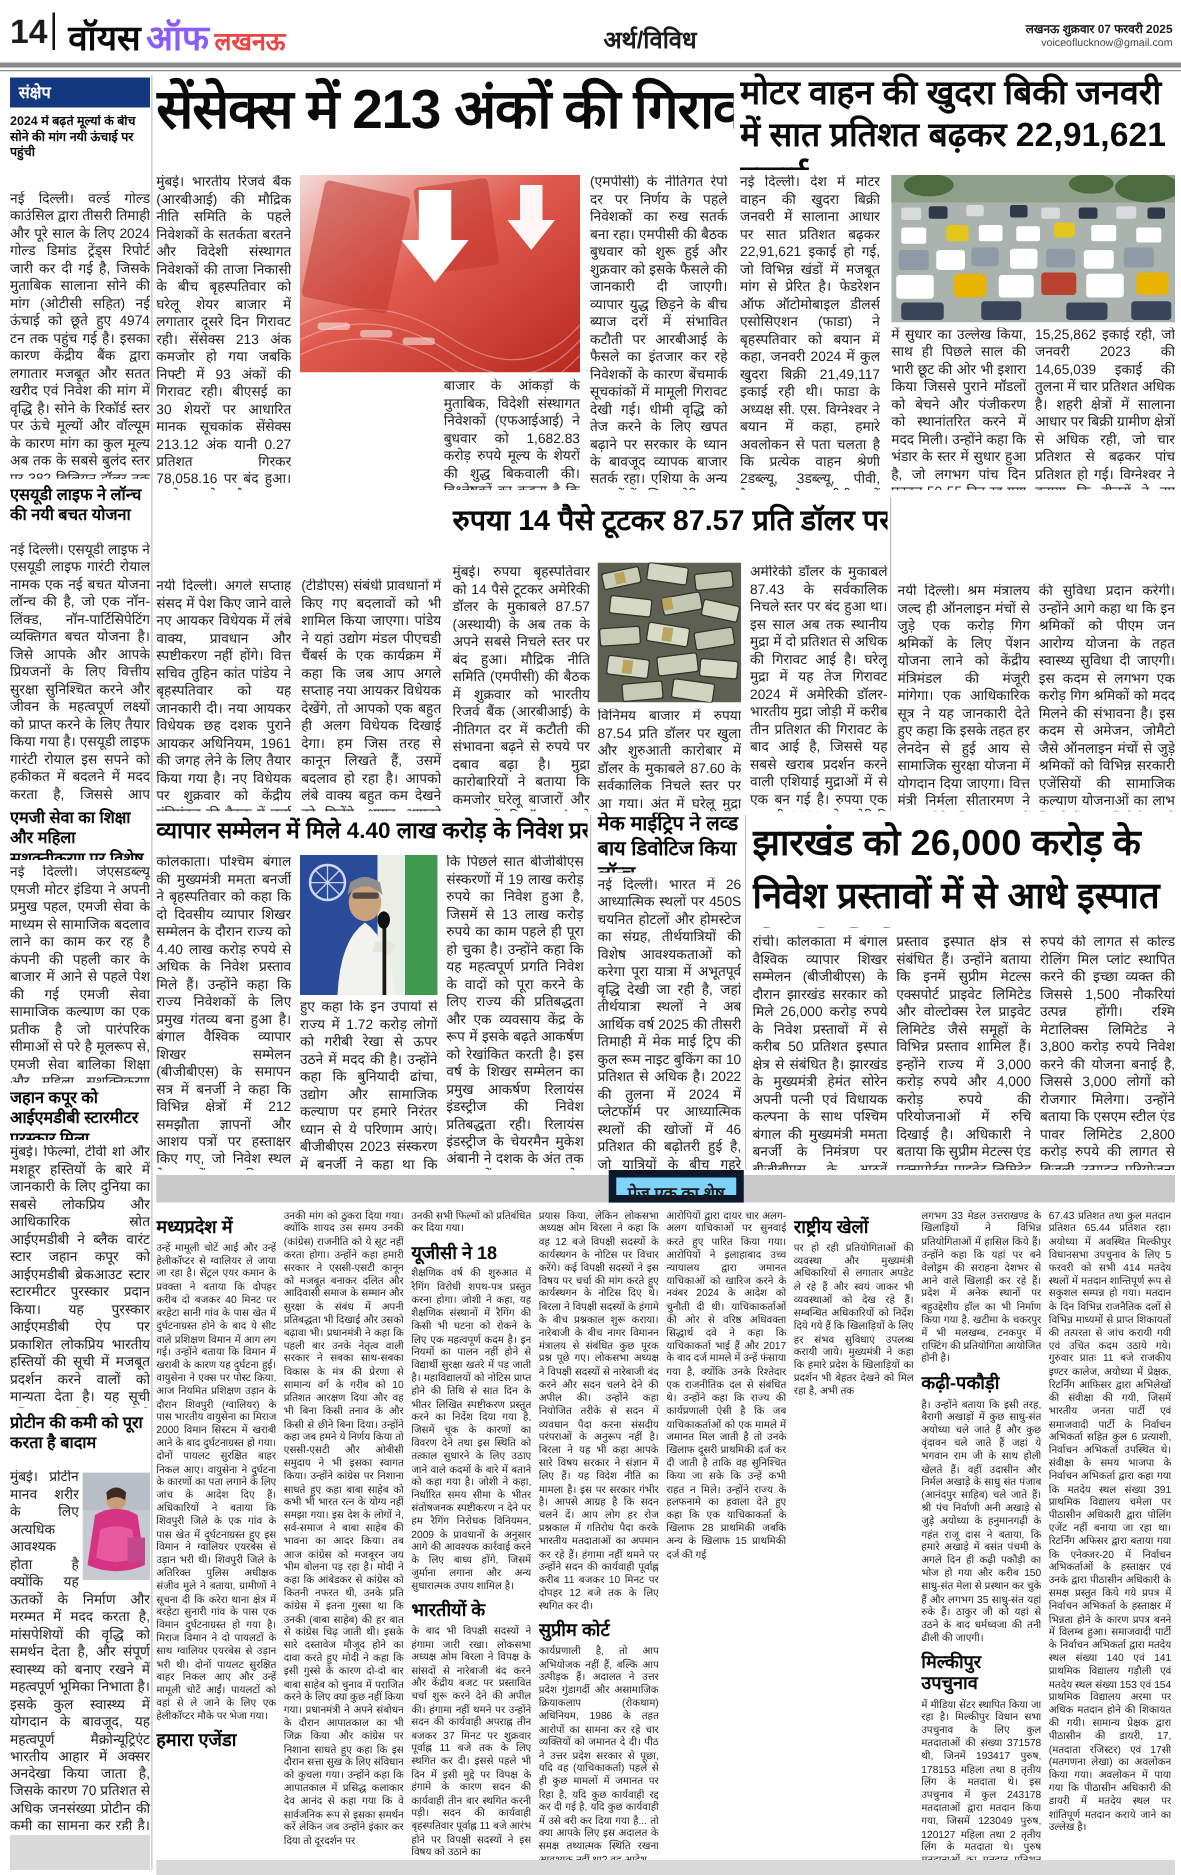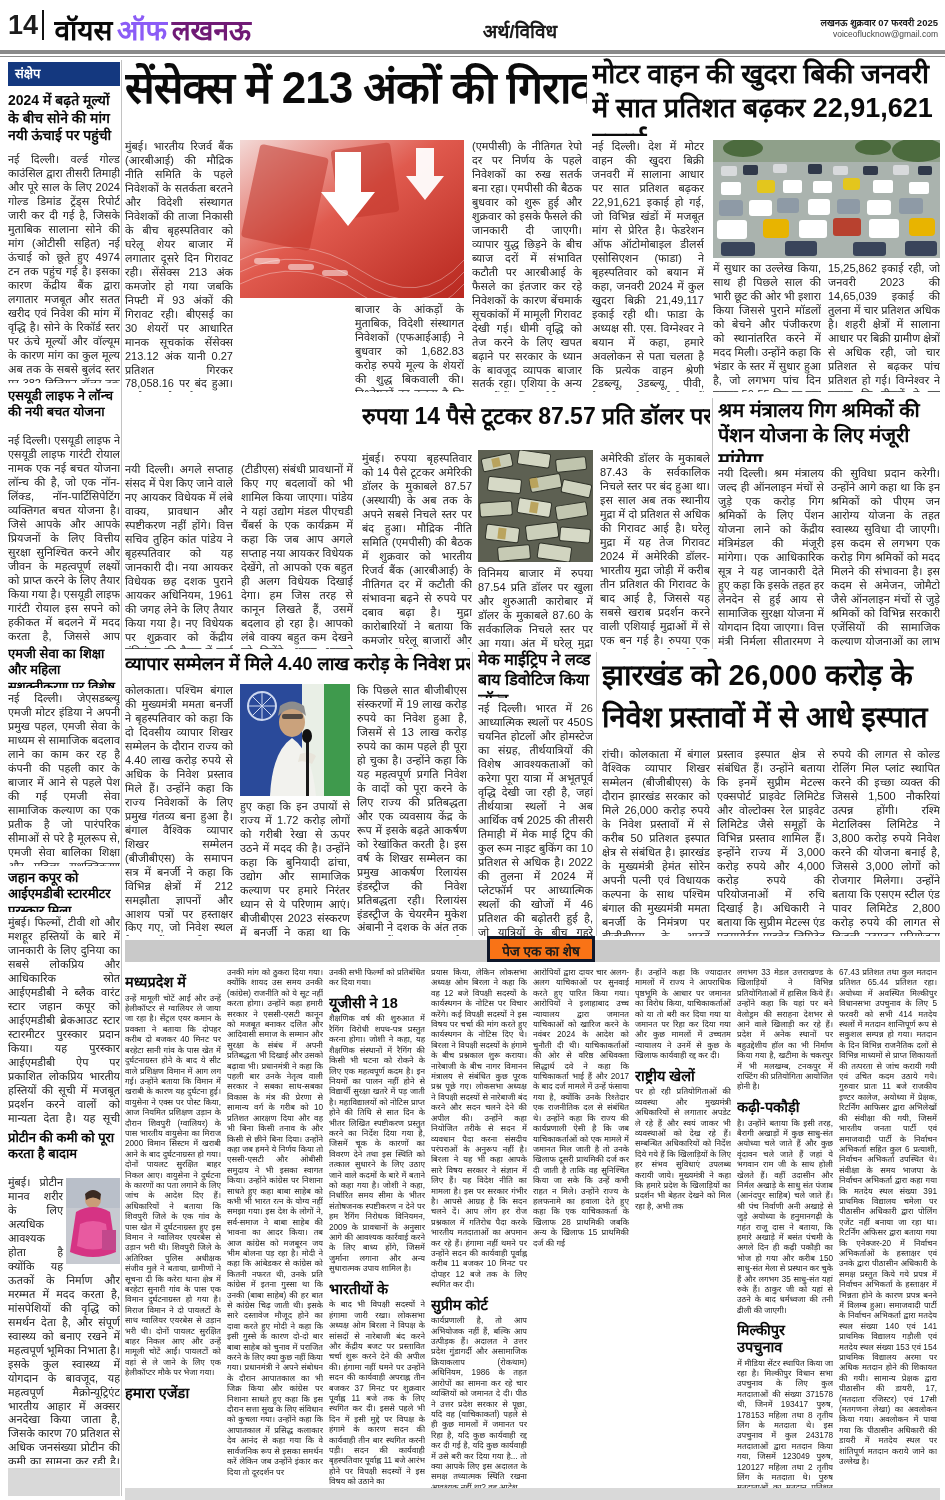--- a/index.html
+++ b/index.html
@@ -18,34 +18,34 @@
 </style>
 </head>
 <body>
 
 <div id="page">
 
   <div class="abs" style="left:8px;top:10px;width:930px;height:40px;">
     <span style="font-size:27px;font-weight:bold;border-right:2px solid #111;padding-right:4px;vertical-align:top;">14</span>
     <span style="font-size:28px;font-weight:bold;color:#0a0a0a;margin-left:6px;">वॉयस</span>
     <span style="font-size:28px;font-weight:bold;color:#8b5cf6;">ऑफ</span>
-    <span style="font-size:28px;font-weight:bold;color:#701a75;">लखनऊ</span>
+    <span style="font-size:20px;font-weight:bold;color:#ef4444;">लखनऊ</span>
   </div>
   <div class="abs" style="left:420px;top:18px;width:200px;text-align:center;font-size:19px;font-weight:bold;">अर्थ/विविध</div>
   <div class="abs" style="left:690px;top:16px;width:248px;text-align:right;">
     <div style="font-size:9.5px;font-weight:bold;">लखनऊ शुक्रवार 07 फरवरी 2025</div>
     <div style="font-size:8.5px;color:#444;">voiceoflucknow@gmail.com</div>
   </div>
   <div class="abs rule-h" style="left:0;top:50px;width:945px;height:4px;"></div>
   <div class="abs rule-h" style="left:0;top:56px;width:945px;height:1px;"></div>
   <div class="abs rule-v" style="left:121px;top:60px;height:1436px;"></div>
 
   <div class="abs" style="left:8px;top:62px;width:112px;height:24px;background:#14387f;color:#fff;font-weight:bold;font-size:13px;line-height:24px;padding-left:7px;box-sizing:border-box;">संक्षेप</div>
 
-  <div class="abs bh" style="left:8px;top:92px;width:112px;height:58px;font-size:14px;">2024 में बढ़ते मूल्यों के बीच सोने की मांग नयी ऊंचाई पर पहुंची</div>
+  <div class="abs bh" style="left:8px;top:92px;width:112px;height:58px;font-size:10px;">2024 में बढ़ते मूल्यों के बीच सोने की मांग नयी ऊंचाई पर पहुंची</div>
   <div class="abs jt" style="left:8px;top:153px;width:112px;height:230px;">नई दिल्ली। वर्ल्ड गोल्ड काउंसिल द्वारा तीसरी तिमाही और पूरे साल के लिए 2024 गोल्ड डिमांड ट्रेंड्स रिपोर्ट जारी कर दी गई है, जिसके मुताबिक सालाना सोने की मांग (ओटीसी सहित) नई ऊंचाई को छूते हुए 4974 टन तक पहुंच गई है। इसका कारण केंद्रीय बैंक द्वारा लगातार मजबूत और सतत खरीद एवं निवेश की मांग में वृद्धि है। सोने के रिकॉर्ड स्तर पर ऊंचे मूल्यों और वॉल्यूम के कारण मांग का कुल मूल्य अब तक के सबसे बुलंद स्तर पर 382 बिलियन डॉलर तक पहुंच गया केंद्रीय बैंकों द्वारा 2024 में सोने की खरीद जारी रही, जो लगातार तीसरे साल 1000 टन से अधिक रही। चौथी तिमाही में खरीद बुलंदी को छूते हुए 333 टन तक पहुंच गई और केंद्रीय बैंकों के लिए कुल वार्षिक टोटल 1045 टन हो गया। विश्व में सोने की मांग साल-दर-साल 25 प्रतिशत बढ़कर 1180 टन हो गई।</div>
 
   <div class="abs bh" style="left:8px;top:388px;width:112px;height:42px;font-size:13px;">एसयूडी लाइफ ने लॉन्च की नयी बचत योजना</div>
   <div class="abs jt" style="left:8px;top:434px;width:112px;height:208px;">नई दिल्ली। एसयूडी लाइफ ने एसयूडी लाइफ गारंटी रोयाल नामक एक नई बचत योजना लॉन्च की है, जो एक नॉन-लिंक्ड, नॉन-पार्टिसिपेटिंग व्यक्तिगत बचत योजना है। जिसे आपके और आपके प्रियजनों के लिए वित्तीय सुरक्षा सुनिश्चित करने और जीवन के महत्वपूर्ण लक्ष्यों को प्राप्त करने के लिए तैयार किया गया है। एसयूडी लाइफ गारंटी रोयाल इस सपने को हकीकत में बदलने में मदद करता है, जिससे आप वित्तीय स्थिरता के साथ निश्चिंत होकर जीवन जी सकते हैं। एसयूडी लाइफ गारंटी रोयाल सिर्फ एक साधारण पॉलिसी नहीं, बल्कि एक सुविचारित योजना है, जो आपको अपने वित्तीय लक्ष्यों को प्राप्त करने में मदद करने के लिए गारंटीकृत एकमुश्त भुगतान और बचत के लाभों को जोड़ती है।</div>
 
   <div class="abs bh" style="left:8px;top:646px;width:112px;height:42px;font-size:13px;">एमजी सेवा का शिक्षा और महिला सशक्तीकरण पर विशेष ध्यान</div>
   <div class="abs jt" style="left:8px;top:692px;width:112px;height:174px;">नई दिल्ली। जेएसडब्ल्यू एमजी मोटर इंडिया ने अपनी प्रमुख पहल, एमजी सेवा के माध्यम से सामाजिक बदलाव लाने का काम कर रह है कंपनी की पहली कार के बाजार में आने से पहले पेश की गई एमजी सेवा सामाजिक कल्याण का एक प्रतीक है जो पारंपरिक सीमाओं से परे है मूलरूप से, एमजी सेवा बालिका शिक्षा और महिला सशक्तिकरण पर विशेष ध्यान देने के साथ शिक्षा और स्वच्छता तक पहुंच को सुविधाजनक बनाने पर केंद्रित है। अकेले 2024 में, इस पहल ने 1.2 लाख से ज्यादा लाभार्थियों के जीवन पर सकारात्मक प्रभाव डाला है, जिनमें 70,000 से ज्यादा महिलाएं हैं।</div>
 
   <div class="abs bh" style="left:8px;top:870px;width:112px;height:42px;font-size:13px;">जहान कपूर को आईएमडीबी स्टारमीटर पुरस्कार मिला</div>
   <div class="abs jt" style="left:8px;top:916px;width:112px;height:210px;">मुंबई। फिल्मों, टीवी शो और मशहूर हस्तियों के बारे में जानकारी के लिए दुनिया का सबसे लोकप्रिय और आधिकारिक स्रोत आईएमडीबी ने ब्लैक वारंट स्टार जहान कपूर को आईएमडीबी ब्रेकआउट स्टार स्टारमीटर पुरस्कार प्रदान किया। यह पुरस्कार आईएमडीबी ऐप पर प्रकाशित लोकप्रिय भारतीय हस्तियों की सूची में मजबूत प्रदर्शन करने वालों को मान्यता देता है। यह सूची दुनिया भर में आईएमडीबी पर 250 मिलियन से अधिक मासिक दर्शकों के पेज व्यू को दर्शाती है, और यह उन सितारों के बारे में सटीक भविष्यवाणी करता है जो अपने करियर में एक सफल मोड़ लेने वाले हैं।</div>
@@ -194,21 +194,20 @@
       <rect x="52" y="28" width="8" height="10" transform="rotate(-10 56 33)"></rect>
       <rect x="52" y="52" width="8" height="11" transform="rotate(9 56 57)"></rect>
       <rect x="20" y="78" width="8" height="11" transform="rotate(7 24 83)"></rect>
     </g>
   </svg>
   <div class="abs jt" style="left:362px;top:452px;width:110px;height:197px;">मुंबई। रुपया बृहस्पतिवार को 14 पैसे टूटकर अमेरिकी डॉलर के मुकाबले 87.57 (अस्थायी) के अब तक के अपने सबसे निचले स्तर पर बंद हुआ। मौद्रिक नीति समिति (एमपीसी) की बैठक में शुक्रवार को भारतीय रिजर्व बैंक (आरबीआई) के नीतिगत दर में कटौती की संभावना बढ़ने से रुपये पर दबाव बढ़ा है। मुद्रा कारोबारियों ने बताया कि कमजोर घरेलू बाजारों और आयातकों की डॉलर मांग से भारतीय मुद्रा नए रिकॉर्ड निचले स्तर पर पहुंच गई। इसके अलावा, अमेरिकी व्यापार शुल्कों पर जारी अनिश्चितता के बीच वैश्विक बाजारों में जोखिम से बचने की प्रवृत्ति के कारण भी रुपये पर और दबाव पड़ सकता है। अंतरबैंक विदेशी मुद्रा</div>
   <div class="abs jt" style="left:478px;top:567px;width:115px;height:82px;">विनिमय बाजार में रुपया 87.54 प्रति डॉलर पर खुला और शुरुआती कारोबार में डॉलर के मुकाबले 87.60 के सर्वकालिक निचले स्तर पर आ गया। अंत में घरेलू मुद्रा डॉलर के मुकाबले 87.57 (अस्थायी) के अब तक के सबसे निचले स्तर पर बंद हुई, जो पिछले बंद भाव से 14 पैसे की गिरावट है। रुपया बुधवार को 36 पैसे टूटकर</div>
   <div class="abs jt" style="left:600px;top:452px;width:110px;height:197px;">अमेरिकी डॉलर के मुकाबले 87.43 के सर्वकालिक निचले स्तर पर बंद हुआ था। इस साल अब तक स्थानीय मुद्रा में दो प्रतिशत से अधिक की गिरावट आई है। घरेलू मुद्रा में यह तेज गिरावट 2024 में अमेरिकी डॉलर-भारतीय मुद्रा जोड़ी में करीब तीन प्रतिशत की गिरावट के बाद आई है, जिससे यह सबसे खराब प्रदर्शन करने वाली एशियाई मुद्राओं में से एक बन गई है। रुपया एक जनवरी 2024 को अमेरिकी डॉलर के मुकाबले 83.21 पर था। इस साल अब तक रुपया 193 पैसे टूट चुका है। एक जनवरी 2025 को डॉलर के मुकाबले रुपया 85.64 पर था। हमें कमजोर घरेलू बाजारों और आयातकों की डॉलर की मांग के बीच रुपये के नकारात्मक रुख के साथ कारोबार करते रहने की आशंका है।</div>
 
   <div class="abs rule-v" style="left:712px;top:398px;height:251px;"></div>
-  <div class="abs bh" style="left:718px;top:398px;width:222px;height:64px;font-size:20px;">श्रम मंत्रालय गिग श्रमिकों की पेंशन योजना के लिए मंजूरी मांगेगा</div>
   <div class="abs jt" style="left:718px;top:467px;width:106px;height:182px;">नयी दिल्ली। श्रम मंत्रालय जल्द ही ऑनलाइन मंचों से जुड़े एक करोड़ गिग श्रमिकों के लिए पेंशन योजना लाने को केंद्रीय मंत्रिमंडल की मंजूरी मांगेगा। एक आधिकारिक सूत्र ने यह जानकारी देते हुए कहा कि इसके तहत हर लेनदेन से हुई आय से सामाजिक सुरक्षा योजना में योगदान दिया जाएगा। वित्त मंत्री निर्मला सीतारमण ने इस महीने की शुरुआत में पेश किए गए आम बजट में ऑनलाइन मंच से जुड़े एक करोड़ गिग श्रमिकों के लिए सामाजिक सुरक्षा योजना शुरू करने की घोषणा की थी। उन्होंने अपने बजट भाषण में कहा था कि सरकार उन्हें पहचान पत्र देगी और ई-श्रम पोर्टल पर उनके पंजीकरण</div>
   <div class="abs jt" style="left:831px;top:467px;width:109px;height:182px;">की सुविधा प्रदान करेगी। उन्होंने आगे कहा था कि इन श्रमिकों को पीएम जन आरोग्य योजना के तहत स्वास्थ्य सुविधा दी जाएगी। इस कदम से लगभग एक करोड़ गिग श्रमिकों को मदद मिलने की संभावना है। इस कदम से अमेजन, जोमैटो जैसे ऑनलाइन मंचों से जुड़े श्रमिकों को विभिन्न सरकारी एजेंसियों की सामाजिक कल्याण योजनाओं का लाभ मिलने में मदद मिलेगी। सूत्रों ने कहा कि श्रम मंत्रालय एक ऐसी व्यवस्था पर काम कर रहा है, जिसके तहत ओला, उबर जैसे ऑनलाइन मंच इन श्रमिकों की आय पर हर लेनदेन पर प्रतिशत के रूप में सामाजिक सुरक्षा अंशदान काट लेंगे।</div>
 
   <div class="abs bh" style="left:125px;top:653px;width:345px;height:26px;font-size:18px;white-space:nowrap;">व्यापार सम्मेलन में मिले 4.40 लाख करोड़ के निवेश प्रस्ताव</div>
   <svg class="abs photo" style="left:240px;top:684px;" width="110" height="112" viewBox="0 0 110 112">
     <rect width="110" height="112" fill="#2a4a9a"></rect>
     <rect x="62" y="0" width="48" height="112" fill="#e9efe6"></rect>
     <rect x="84" y="0" width="26" height="112" fill="#3f9a4d"></rect>
     <circle cx="22" cy="22" r="14" fill="none" stroke="#cdd8f0" stroke-width="2"></circle>
     <g stroke="#cdd8f0" stroke-width="1">
@@ -233,21 +232,21 @@
   <div class="abs bh" style="left:478px;top:650px;width:115px;height:48px;font-size:16px;">मेक माईट्रिप ने लव्ड बाय डिवोटिज किया लॉन्च</div>
   <div class="abs jt" style="left:478px;top:702px;width:115px;height:234px;">नई दिल्ली। भारत में 26 आध्यात्मिक स्थलों पर 450S चयनित होटलों और होमस्टेज का संग्रह, तीर्थयात्रियों की विशेष आवश्यकताओं को करेगा पूरा यात्रा में अभूतपूर्व वृद्धि देखी जा रही है, जहां तीर्थयात्रा स्थलों ने अब आर्थिक वर्ष 2025 की तीसरी तिमाही में मेक माई ट्रिप की कुल रूम नाइट बुकिंग का 10 प्रतिशत से अधिक है। 2022 की तुलना में 2024 में प्लेटफॉर्म पर आध्यात्मिक स्थलों की खोजों में 46 प्रतिशत की बढ़ोतरी हुई है, जो यात्रियों के बीच गहरे अर्थपूर्ण और आध्यात्मिक रूप से समृद्ध यात्राओं की बढ़ती प्राथमिकता को दर्शाता है, जो कि अवकाश यात्रा से अलग हैं। भारत के आध्यात्मिक स्थलों तक पहुंच पहले से कहीं ज्यादा आसान हो गई है।</div>
 
   <div class="abs rule-v" style="left:596px;top:652px;height:284px;"></div>
   <div class="abs bh" style="left:602px;top:654px;width:338px;height:88px;font-size:29px;line-height:1.45;">झारखंड को 26,000 करोड़ के निवेश प्रस्तावों में से आधे इस्पात क्षेत्र से मिले</div>
   <div class="abs jt" style="left:602px;top:748px;width:108px;height:188px;">रांची। कोलकाता में बंगाल वैश्विक व्यापार शिखर सम्मेलन (बीजीबीएस) के दौरान झारखंड सरकार को मिले 26,000 करोड़ रुपये के निवेश प्रस्तावों में से करीब 50 प्रतिशत इस्पात क्षेत्र से संबंधित है। झारखंड के मुख्यमंत्री हेमंत सोरेन अपनी पत्नी एवं विधायक कल्पना के साथ पश्चिम बंगाल की मुख्यमंत्री ममता बनर्जी के निमंत्रण पर बीजीबीएस के आठवें संस्करण में शामिल हुए। अधिकारियों ने कहा, झारखंड सरकार को बीजीबीएस के तहत आयोजित एडवांटेज झारखंड कार्यक्रम के दौरान 26,000 करोड़ रुपये के निवेश प्रस्ताव मिले जिनसे 15,000 नौकरियां सृजित होने की संभावना है। इनमें से करीब आधे</div>
   <div class="abs jt" style="left:717px;top:748px;width:108px;height:188px;">प्रस्ताव इस्पात क्षेत्र से संबंधित हैं। उन्होंने बताया कि इनमें सुप्रीम मेटल्स एक्सपोर्ट प्राइवेट लिमिटेड और वोल्टोक्स रेल प्राइवेट लिमिटेड जैसे समूहों के विभिन्न प्रस्ताव शामिल हैं। इन्होंने राज्य में 3,000 करोड़ रुपये और 4,000 करोड़ रुपये की परियोजनाओं में रुचि दिखाई है। अधिकारी ने बताया कि सुप्रीम मेटल्स एंड एक्सपोर्ट्स प्राइवेट लिमिटेड ने इस्पात संयंत्र स्थापित करने की इच्छा व्यक्त की है, जबकि वोल्टोक्स ने राज्य में विशेष इस्पात विनिर्माण में रुचि दिखाई है। उन्होंने कहा कि यदि ये दोनों परियोजनाएं वास्तविक रूप लेती हैं, तो इससे 3,500 नौकरियों का सृजन होगा। इसके अलावा, बीएमडब्ल्यू इंडस्ट्रीज लिमिटेड ने 1,100 करोड़</div>
   <div class="abs jt" style="left:832px;top:748px;width:108px;height:188px;">रुपये की लागत से कोल्ड रोलिंग मिल प्लांट स्थापित करने की इच्छा व्यक्त की जिससे 1,500 नौकरियां उत्पन्न होंगी। रश्मि मेटालिक्स लिमिटेड ने 3,800 करोड़ रुपये निवेश करने की योजना बनाई है, जिससे 3,000 लोगों को रोजगार मिलेगा। उन्होंने बताया कि एसएम स्टील एंड पावर लिमिटेड 2,800 करोड़ रुपये की लागत से बिजली उत्पादन परियोजना स्थापित करने की योजना बना रही है, जिससे 1,600 नौकरियां उत्पन्न होने की संभावना है। मुख्यमंत्री ने बुधवार को सोशल मीडिया मंच एक्स पर बनर्जी की भव्य तरीके से बीजीबीएस का आयोजन करने के लिए बधाई दी थी और उन्हें आमंत्रित करने के लिए शुक्रिया अदा किया था।</div>
 
   <div class="abs" style="left:125px;top:940px;width:815px;height:22px;background:#c9c9c9;"></div>
-  <div class="abs" style="left:487px;top:936px;width:108px;height:26px;background:#f97316;border:3px solid #0f172a;text-align:center;font-weight:bold;font-size:13.5px;line-height:26px;box-sizing:border-box;">पेज एक का शेष</div>
+  <div class="abs" style="left:487px;top:936px;width:108px;height:26px;background:#7dd3fc;border:6px solid #0f172a;text-align:center;font-weight:bold;font-size:13.5px;line-height:26px;box-sizing:border-box;">पेज एक का शेष</div>
 
   <div class="abs bcol" style="left:125px;top:968px;width:96px;height:522px;">
     <div class="sub">मध्यप्रदेश में</div>
     <div class="txt">उन्हें मामूली चोटें आईं और उन्हें हेलीकॉप्टर से ग्वालियर ले जाया जा रहा है। सेंट्रल एयर कमान के प्रवक्ता ने बताया कि दोपहर करीब दो बजकर 40 मिनट पर बरहेटा सानी गांव के पास खेत में दुर्घटनाग्रस्त होने के बाद ये सीट वाले प्रशिक्षण विमान में आग लग गई। उन्होंने बताया कि विमान में खराबी के कारण यह दुर्घटना हुई। वायुसेना ने एक्स पर पोस्ट किया, आज नियमित प्रशिक्षण उड़ान के दौरान शिवपुरी (ग्वालियर) के पास भारतीय वायुसेना का मिराज 2000 विमान सिस्टम में खराबी आने के बाद दुर्घटनाग्रस्त हो गया। दोनों पायलट सुरक्षित बाहर निकल आए। वायुसेना ने दुर्घटना के कारणों का पता लगाने के लिए जांच के आदेश दिए हैं। अधिकारियों ने बताया कि शिवपुरी जिले के एक गांव के पास खेत में दुर्घटनाग्रस्त हुए इस विमान ने ग्वालियर एयरबेस से उड़ान भरी थी। शिवपुरी जिले के अतिरिक्त पुलिस अधीक्षक संजीव मुले ने बताया, ग्रामीणों ने सूचना दी कि करेरा थाना क्षेत्र में बरहेटा सुनारी गांव के पास एक विमान दुर्घटनाग्रस्त हो गया है। मिराज विमान ने दो पायलटों के साथ ग्वालियर एयरबेस से उड़ान भरी थी। दोनों पायलट सुरक्षित बाहर निकल आए और उन्हें मामूली चोटें आईं। पायलटों को वहां से ले जाने के लिए एक हेलीकॉप्टर मौके पर भेजा गया।</div>
     <div class="sub">हमारा एजेंडा</div>
   </div>
   <div class="abs bcol" style="left:227px;top:968px;width:96px;height:522px;">
     <div class="txt">उनकी मांग को ठुकरा दिया गया। क्योंकि शायद उस समय उनकी (कांग्रेस) राजनीति को ये सूट नहीं करता होगा। उन्होंने कहा हमारी सरकार ने एससी-एसटी कानून को मजबूत बनाकर दलित और आदिवासी समाज के सम्मान और सुरक्षा के संबंध में अपनी प्रतिबद्धता भी दिखाई और उसको बढ़ावा भी। प्रधानमंत्री ने कहा कि पहली बार उनके नेतृत्व वाली सरकार ने सबका साथ-सबका विकास के मंत्र की प्रेरणा से सामान्य वर्ग के गरीब को 10 प्रतिशत आरक्षण दिया और वह भी बिना किसी तनाव के और किसी से छीने बिना दिया। उन्होंने कहा जब हमने ये निर्णय किया तो एससी-एसटी और ओबीसी समुदाय ने भी इसका स्वागत किया। उन्होंने कांग्रेस पर निशाना साधते हुए कहा बाबा साहेब को कभी भी भारत रत्न के योग्य नहीं समझा गया। इस देश के लोगों ने, सर्व-समाज ने बाबा साहेब की भावना का आदर किया। तब आज कांग्रेस को मजबूरन जय भीम बोलना पड़ रहा है। मोदी ने कहा कि आंबेडकर से कांग्रेस को कितनी नफरत थी, उनके प्रति कांग्रेस में इतना गुस्सा था कि उनकी (बाबा साहेब) की हर बात से कांग्रेस चिढ़ जाती थी। इसके सारे दस्तावेज मौजूद होने का दावा करते हुए मोदी ने कहा कि इसी गुस्से के कारण दो-दो बार बाबा साहेब को चुनाव में पराजित करने के लिए क्या कुछ नहीं किया गया। प्रधानमंत्री ने अपने संबोधन के दौरान आपातकाल का भी जिक्र किया और कांग्रेस पर निशाना साधते हुए कहा कि इस दौरान सत्ता सुख के लिए संविधान को कुचला गया। उन्होंने कहा कि आपातकाल में प्रसिद्ध कलाकार देव आनंद से कहा गया कि वे सार्वजनिक रूप से इसका समर्थन करें लेकिन जब उन्होंने इंकार कर दिया तो दूरदर्शन पर</div>
   </div>
   <div class="abs bcol" style="left:329px;top:968px;width:96px;height:522px;">
@@ -259,21 +258,20 @@
   </div>
   <div class="abs bcol" style="left:431px;top:968px;width:96px;height:522px;">
     <div class="txt">प्रयास किया, लेकिन लोकसभा अध्यक्ष ओम बिरला ने कहा कि वह 12 बजे विपक्षी सदस्यों के कार्यस्थगन के नोटिस पर विचार करेंगे। कई विपक्षी सदस्यों ने इस विषय पर चर्चा की मांग करते हुए कार्यस्थगन के नोटिस दिए थे। बिरला ने विपक्षी सदस्यों के हंगामे के बीच प्रश्नकाल शुरू कराया। नारेबाजी के बीच नागर विमानन मंत्रालय से संबंधित कुछ पूरक प्रश्न पूछे गए। लोकसभा अध्यक्ष ने विपक्षी सदस्यों से नारेबाजी बंद करने और सदन चलने देने की अपील की। उन्होंने कहा नियोजित तरीके से सदन में व्यवधान पैदा करना संसदीय परंपराओं के अनुरूप नहीं है। बिरला ने यह भी कहा आपके सारे विषय सरकार ने संज्ञान में लिए हैं। यह विदेश नीति का मामला है। इस पर सरकार गंभीर है। आपसे आग्रह है कि सदन चलने दें। आप लोग हर रोज प्रश्नकाल में गतिरोध पैदा करके भारतीय मतदाताओं का अपमान कर रहे हैं। हंगामा नहीं थमने पर उन्होंने सदन की कार्यवाही पूर्वाह्न करीब 11 बजकर 10 मिनट पर दोपहर 12 बजे तक के लिए स्थगित कर दी।</div>
     <div class="sub">सुप्रीम कोर्ट</div>
     <div class="txt">कार्यप्रणाली है, तो आप अभियोजक नहीं हैं, बल्कि आप उत्पीड़क हैं। अदालत ने उत्तर प्रदेश गुंडागर्दी और असामाजिक क्रियाकलाप (रोकथाम) अधिनियम, 1986 के तहत आरोपों का सामना कर रहे चार व्यक्तियों को जमानत दे दी। पीठ ने उत्तर प्रदेश सरकार से पूछा, यदि वह (याचिकाकर्ता) पहले से ही कुछ मामलों में जमानत पर रिहा है, यदि कुछ कार्यवाही रद्द कर दी गई है, यदि कुछ कार्यवाही में उसे बरी कर दिया गया है... तो क्या आपके लिए इस अदालत के समक्ष तथ्यात्मक स्थिति रखना आवश्यक नहीं था? वह आदेश</div>
   </div>
   <div class="abs bcol" style="left:533px;top:968px;width:96px;height:522px;">
     <div class="txt">आरोपियों द्वारा दायर चार अलग-अलग याचिकाओं पर सुनवाई करते हुए पारित किया गया। आरोपियों ने इलाहाबाद उच्च न्यायालय द्वारा जमानत याचिकाओं को खारिज करने के नवंबर 2024 के आदेश को चुनौती दी थी। याचिकाकर्ताओं की ओर से वरिष्ठ अधिवक्ता सिद्धार्थ दवे ने कहा कि याचिकाकर्ता भाई हैं और 2017 के बाद दर्ज मामले में उन्हें फंसाया गया है, क्योंकि उनके रिश्तेदार एक राजनीतिक दल से संबंधित थे। उन्होंने कहा कि राज्य की कार्यप्रणाली ऐसी है कि जब याचिकाकर्ताओं को एक मामले में जमानत मिल जाती है तो उनके खिलाफ दूसरी प्राथमिकी दर्ज कर दी जाती है ताकि वह सुनिश्चित किया जा सके कि उन्हें कभी राहत न मिले। उन्होंने राज्य के हलफनामे का हवाला देते हुए कहा कि एक याचिकाकर्ता के खिलाफ 28 प्राथमिकी जबकि अन्य के खिलाफ 15 प्राथमिकी दर्ज की गई</div>
   </div>
   <div class="abs bcol" style="left:635px;top:968px;width:96px;height:522px;">
-    <div class="txt">हैं। उन्होंने कहा कि ज्यादातर मामलों में राज्य ने आपराधिक पृष्ठभूमि के आधार पर जमानत का विरोध किया, याचिकाकर्ताओं को या तो बरी कर दिया गया या जमानत पर रिहा कर दिया गया और कुछ मामलों में उच्चतम न्यायालय ने उनमें से कुछ के खिलाफ कार्यवाही रद्द कर दी।</div>
     <div class="sub">राष्ट्रीय खेलों</div>
     <div class="txt">पर हो रही प्रतियोगिताओं की व्यवस्था और मुख्यमंत्री अधिकारियों से लगातार अपडेट ले रहे हैं और स्वयं जाकर भी व्यवस्थाओं को देख रहे हैं। सम्बन्धित अधिकारियों को निर्देश दिये गये हैं कि खिलाड़ियों के लिए हर संभव सुविधाएं उपलब्ध करायी जाये। मुख्यमंत्री ने कहा कि हमारे प्रदेश के खिलाड़ियों का प्रदर्शन भी बेहतर देखने को मिल रहा है, अभी तक</div>
   </div>
   <div class="abs bcol" style="left:737px;top:968px;width:96px;height:522px;">
     <div class="txt">लगभग 33 मेडल उत्तराखण्ड के खिलाड़ियों ने विभिन्न प्रतियोगिताओं में हासिल किये हैं। उन्होंने कहा कि यहां पर बने वेलोड्रम की सराहना देशभर से आने वाले खिलाड़ी कर रहे हैं। प्रदेश में अनेक स्थानों पर बहुउद्देशीय हॉल का भी निर्माण किया गया है, खटीमा के चकरपुर में भी मलखम्ब, टनकपुर में राफ्टिंग की प्रतियोगिता आयोजित होनी है।</div>
     <div class="sub">कढ़ी-पकौड़ी</div>
     <div class="txt">है। उन्होंने बताया कि इसी तरह, बैरागी अखाड़ों में कुछ साधु-संत अयोध्या चले जाते हैं और कुछ वृंदावन चले जाते हैं जहां ये भगवान राम जी के साथ होली खेलते हैं। वहीं उदासीन और निर्मल अखाड़े के साधु संत पंजाब (आनंदपुर साहिब) चले जाते हैं। श्री पंच निर्वाणी अनी अखाड़े से जुड़े अयोध्या के हनुमानगढ़ी के गहंत राजू दास ने बताया, कि हमारे अखाड़े में बसंत पंचमी के अगले दिन ही कढ़ी पकौड़ी का भोज हो गया और करीब 150 साधु-संत मेला से प्रस्थान कर चुके हैं और लगभग 35 साधु-संत यहां रुके हैं। ठाकुर जी को यहां से उठने के बाद धर्मध्वजा की तनी ढीली की जाएगी।</div>
     <div class="sub">मिल्कीपुर उपचुनाव</div>
     <div class="txt">में मीडिया सेंटर स्थापित किया जा रहा है। मिल्कीपुर विधान सभा उपचुनाव के लिए कुल मतदाताओं की संख्या 371578 थी, जिनमें 193417 पुरुष, 178153 महिला तथा 8 तृतीय लिंग के मतदाता थे। इस उपचुनाव में कुल 243178 मतदाताओं द्वारा मतदान किया गया, जिसमें 123049 पुरुष, 120127 महिला तथा 2 तृतीय लिंग के मतदाता थे। पुरुष मतदाताओं का मतदान प्रतिशत 63.62 प्रतिशत, महिला मतदाताओं का मतदान प्रतिशत</div>
   </div>

